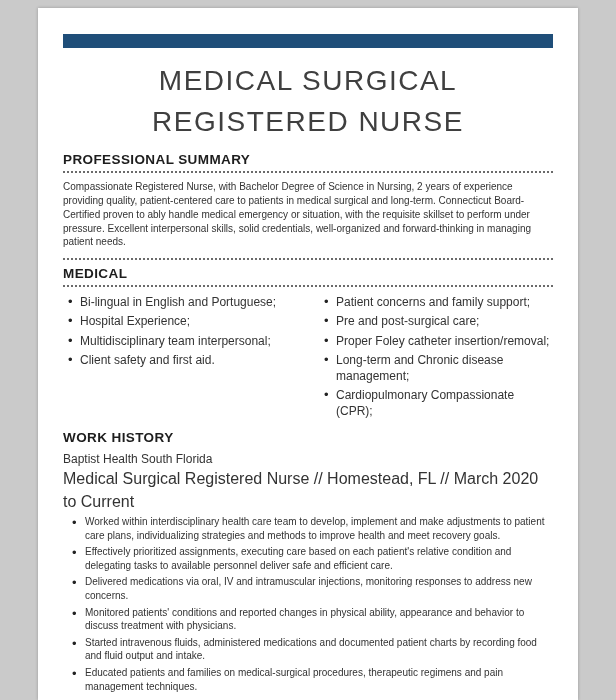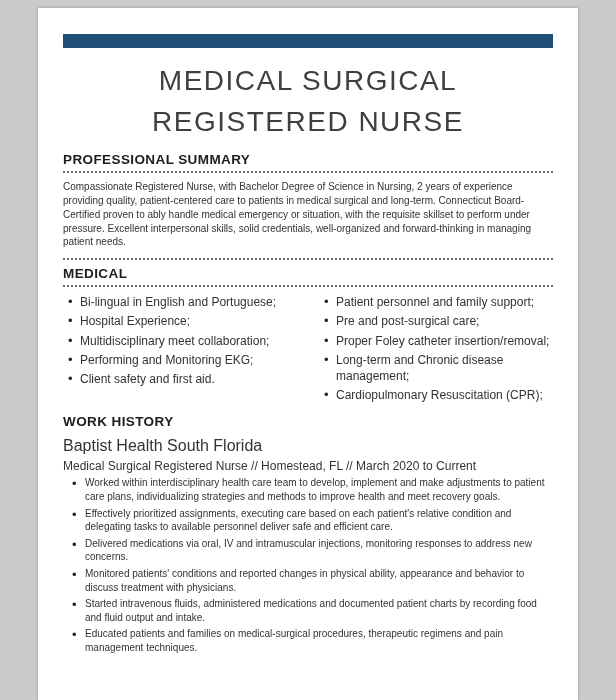--- a/index.html
+++ b/index.html
@@ -70,22 +70,22 @@
   }
   ul.blist li::before {
     content: "\2022";
     position: absolute;
     left: 5px;
     top: -1px;
     font-size: 13px;
     color: #222;
   }
   .work-section { margin-top: 8px; }
-  .employer { font-size: 16px; line-height: 1.4; margin-top: 6px; }
-  .job-title-line { font-size: 12px; line-height: 1.4; }
+  .employer { font-size: 12px; line-height: 1.4; margin-top: 6px; }
+  .job-title-line { font-size: 16px; line-height: 1.4; }
   ul.work-bullets { list-style: none; margin-top: 2px; }
   ul.work-bullets li {
     position: relative;
     padding-left: 22px;
     margin-bottom: 3px;
     font-size: 10px;
     line-height: 1.36;
   }
   ul.work-bullets li::before {
     content: "\2022";
@@ -114,32 +114,31 @@
     <div class="rule"></div>
   </section>
 
   <section>
     <h2 class="sec-heading dotted-under">MEDICAL</h2>
     <div class="skills-cols">
       <div class="skills-col">
         <ul class="blist">
           <li>Bi-lingual in English and Portuguese;</li>
           <li>Hospital Experience;</li>
-          <li>Multidisciplinary meet collaboration;</li>
-          <li>Performing and Monitoring EKG;</li>
+          <li>Multidisciplinary team interpersonal;</li>
           <li>Client safety and first aid.</li>
         </ul>
       </div>
       <div class="skills-col">
         <ul class="blist">
-          <li>Patient personnel and family support;</li>
+          <li>Patient concerns and family support;</li>
           <li>Pre and post-surgical care;</li>
           <li>Proper Foley catheter insertion/removal;</li>
           <li>Long-term and Chronic disease management;</li>
-          <li>Cardiopulmonary Resuscitation (CPR);</li>
+          <li>Cardiopulmonary Compassionate (CPR);</li>
         </ul>
       </div>
     </div>
   </section>
 
   <section class="work-section">
     <h2 class="sec-heading">WORK HISTORY</h2>
 
     <div>
       <div class="employer">Baptist Health South Florida</div>

